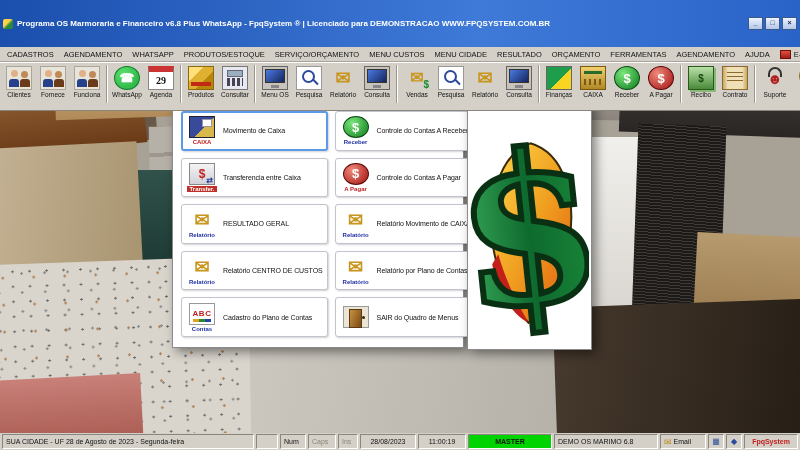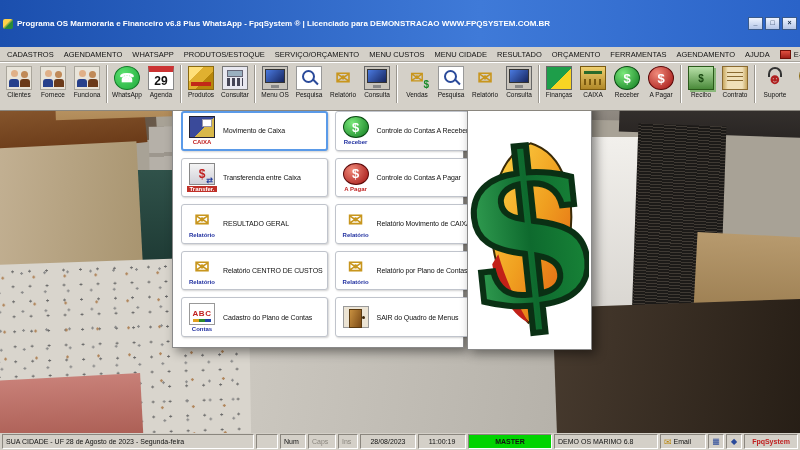--- a/index.html
+++ b/index.html
@@ -29,21 +29,21 @@
   .ico2{width:26px;height:22px;position:relative;display:flex;align-items:center;justify-content:center;font-weight:bold;box-sizing:border-box}
 
   .i-people{background:#e8e4da;border:1px solid #aaa69c}
   .i-people::before{content:"";position:absolute;left:4px;top:3px;width:7px;height:7px;border-radius:50%;background:#e0b088;box-shadow:10px 1px 0 #c08a58}
   .i-people::after{content:"";position:absolute;left:2px;bottom:2px;width:10px;height:8px;border-radius:3px 3px 0 0;background:#27408b;box-shadow:11px 0 0 #6b3a1a}
 
   .i-whatsapp{background:radial-gradient(circle at 35% 30%,#5ae06e,#1faa3c);border-radius:50%;color:#fff;font-size:12px;border:1px solid #137a28}
   .i-whatsapp::before{content:"☎"}
 
   .i-calendar{background:#fff;border:1px solid #888;border-top:6px solid #c33}
-  .cal-day{font-size:12px;color:#111;font-weight:bold;font-family:Liberation Sans, sans-serif}
+  .cal-day{font-size:10px;color:#111;font-weight:bold;font-family:Liberation Serif, serif}
 
   .i-gold{background:linear-gradient(135deg,#ffe07a 0 32%,#e0b030 32% 62%,#b8860b 62%);border:1px solid #8a6a10}
   .i-gold::after{content:"";position:absolute;left:2px;bottom:3px;right:2px;height:4px;background:#c22818}
 
   .i-calc{background:#e8e8f0;border:1px solid #777}
   .i-calc::before{content:"";position:absolute;left:4px;right:4px;top:3px;height:5px;background:#9ab0c0;border:1px solid #667}
   .i-calc::after{content:"";position:absolute;left:4px;right:4px;bottom:3px;height:8px;background:repeating-linear-gradient(90deg,#445 0 3px,transparent 3px 5px)}
 
   .i-monitor{background:#c8c4bc;border:1px solid #666}
   .i-monitor::before{content:"";position:absolute;left:2px;right:2px;top:2px;bottom:6px;background:linear-gradient(135deg,#4a7ae0,#16255e);border:1px solid #333}

